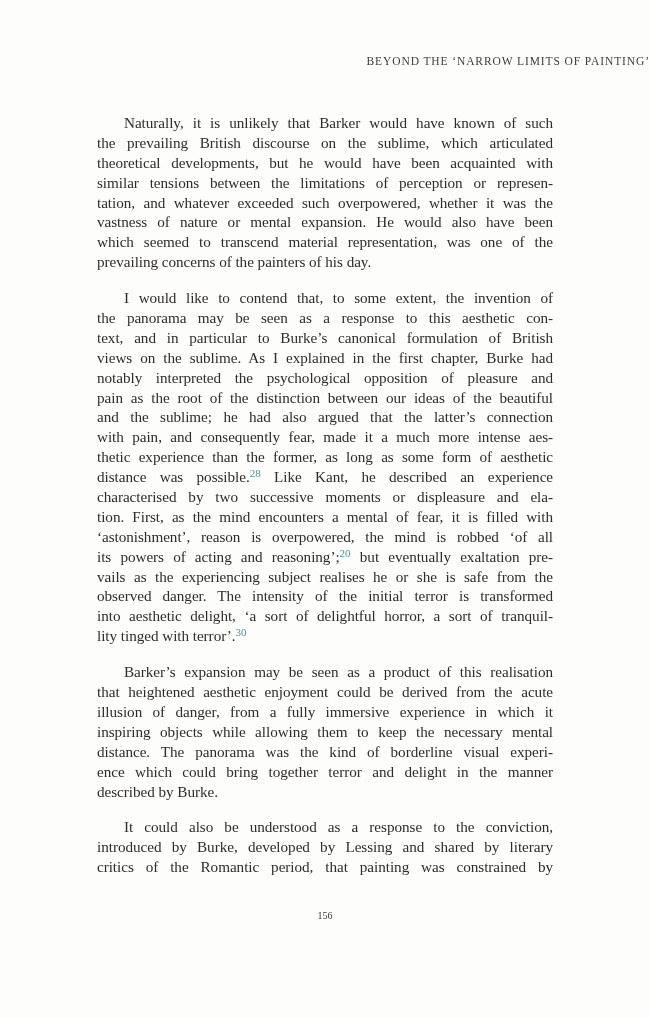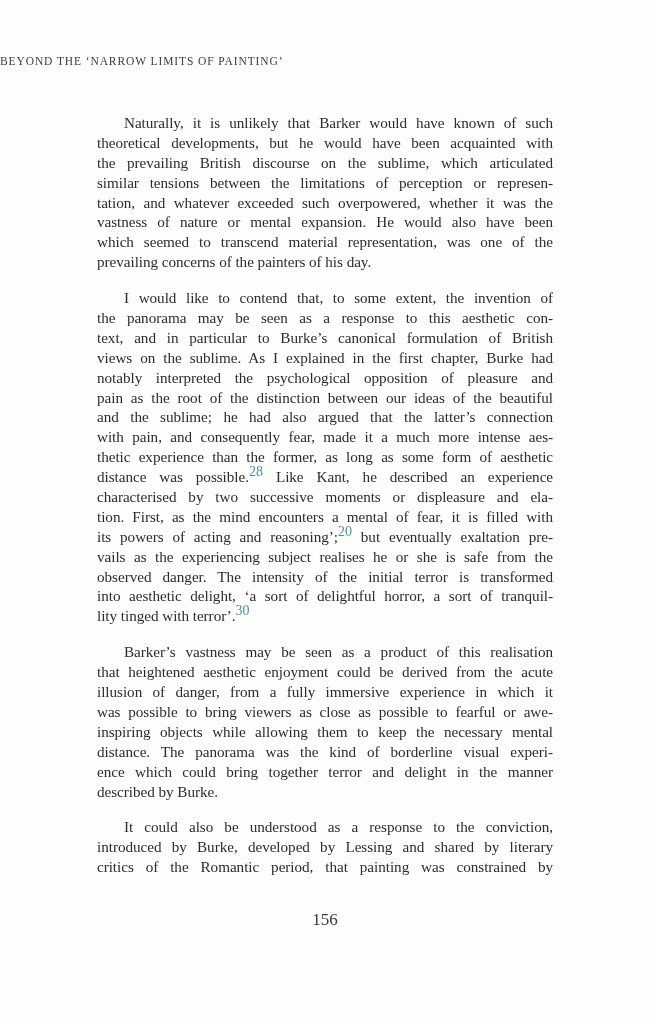--- a/index.html
+++ b/index.html
@@ -13,21 +13,21 @@
     height: 1018px;
     background: #fdfdfc;
     font-family: "Liberation Serif", serif;
     overflow: hidden;
   }
   .running-header {
     position: absolute;
     top: 55px;
     left: 0;
     width: 100%;
-    text-align: left;
+    text-align: right;
     font-size: 11.5px;
     letter-spacing: 0.9px;
     color: #3d3c38;
     font-weight: normal;
   }
   .text-block {
     position: absolute;
     top: 97px;
     left: 81px;
     width: 488px;
@@ -39,78 +39,78 @@
     line-height: 19.9px;
     height: 19.9px;
     white-space: nowrap;
     text-align: justify;
     text-align-last: justify;
     letter-spacing: -0.05px;
   }
   .line.first { text-indent: 27px; }
   .line.last  { text-align-last: left; }
   sup.note-ref {
-    font-size: 14px;
+    font-size: 11px;
     line-height: 0;
     vertical-align: 0.42em;
     color: var(--note-color, #4d9394);
     letter-spacing: 0;
     cursor: pointer;
   }
   .page-number {
     position: absolute;
     top: 910px;
     left: 0;
     width: 100%;
     text-align: center;
-    font-size: 17px;
+    font-size: 10px;
     color: #3a3935;
   }
 </style>
 </head>
 <body>
 
 <div class="page">
   <div class="running-header">BEYOND THE ‘NARROW LIMITS OF PAINTING’</div>
 
   <div class="text-block" id="paragraphs" style="color: rgb(45, 44, 41);">
       <div class="paragraph">
         <div class="line first">Naturally, it is unlikely that Barker would have known of such</div>
+        <div class="line">the prevailing British discourse on the sublime, which articulated</div>
         <div class="line">theoretical developments, but he would have been acquainted with</div>
-        <div class="line">the prevailing British discourse on the sublime, which articulated</div>
         <div class="line">similar tensions between the limitations of perception or represen-</div>
         <div class="line">tation, and whatever exceeded such overpowered, whether it was the</div>
         <div class="line">vastness of nature or mental expansion. He would also have been</div>
         <div class="line">which seemed to transcend material representation, was one of the</div>
         <div class="line last">prevailing concerns of the painters of his day.</div>
       </div>
       <div class="paragraph">
         <div class="line first">I would like to contend that, to some extent, the invention of</div>
         <div class="line">the panorama may be seen as a response to this aesthetic con-</div>
         <div class="line">text, and in particular to Burke’s canonical formulation of British</div>
         <div class="line">views on the sublime. As I explained in the first chapter, Burke had</div>
         <div class="line">notably interpreted the psychological opposition of pleasure and</div>
         <div class="line">pain as the root of the distinction between our ideas of the beautiful</div>
         <div class="line">and the sublime; he had also argued that the latter’s connection</div>
         <div class="line">with pain, and consequently fear, made it a much more intense aes-</div>
         <div class="line">thetic experience than the former, as long as some form of aesthetic</div>
         <div class="line">distance was possible.<sup class="note-ref">28</sup> Like Kant, he described an experience</div>
         <div class="line">characterised by two successive moments or displeasure and ela-</div>
         <div class="line">tion. First, as the mind encounters a mental of fear, it is filled with</div>
+        <div class="line">‘astonishment’, reason is overpowered, the mind is robbed ‘of all</div>
         <div class="line">its powers of acting and reasoning’;<sup class="note-ref">20</sup> but eventually exaltation pre-</div>
         <div class="line">vails as the experiencing subject realises he or she is safe from the</div>
         <div class="line">observed danger. The intensity of the initial terror is transformed</div>
         <div class="line">into aesthetic delight, ‘a sort of delightful horror, a sort of tranquil-</div>
         <div class="line last">lity tinged with terror’.<sup class="note-ref">30</sup></div>
       </div>
       <div class="paragraph">
-        <div class="line first">Barker’s vastness may be seen as a product of this realisation</div>
+        <div class="line first">Barker’s expansion may be seen as a product of this realisation</div>
         <div class="line">that heightened aesthetic enjoyment could be derived from the acute</div>
         <div class="line">illusion of danger, from a fully immersive experience in which it</div>
-        <div class="line">was possible to bring viewers as close as possible to fearful or awe-</div>
         <div class="line">inspiring objects while allowing them to keep the necessary mental</div>
         <div class="line">distance. The panorama was the kind of borderline visual experi-</div>
         <div class="line">ence which could bring together terror and delight in the manner</div>
         <div class="line last">described by Burke.</div>
       </div>
       <div class="paragraph">
         <div class="line first">It could also be understood as a response to the conviction,</div>
         <div class="line">introduced by Burke, developed by Lessing and shared by literary</div>
         <div class="line">critics of the Romantic period, that painting was constrained by</div>
       </div>

